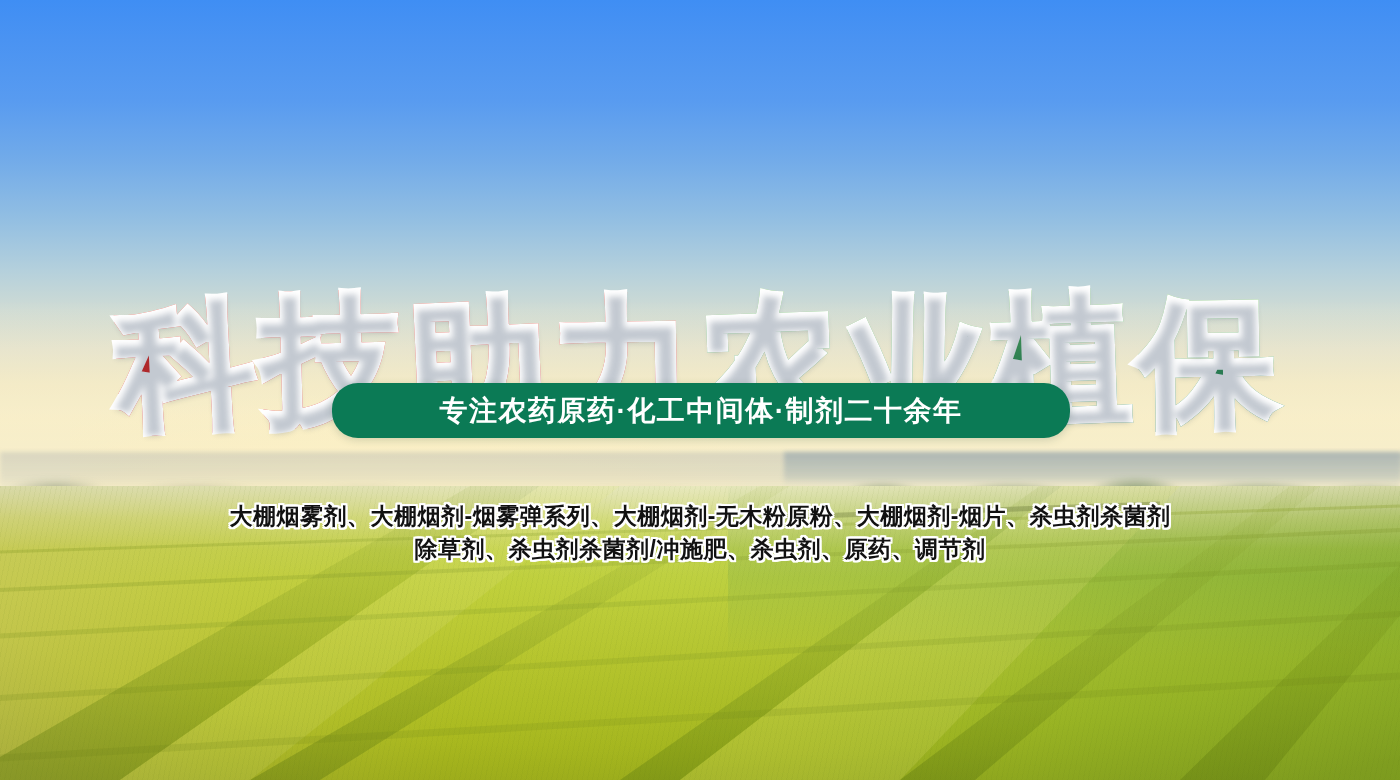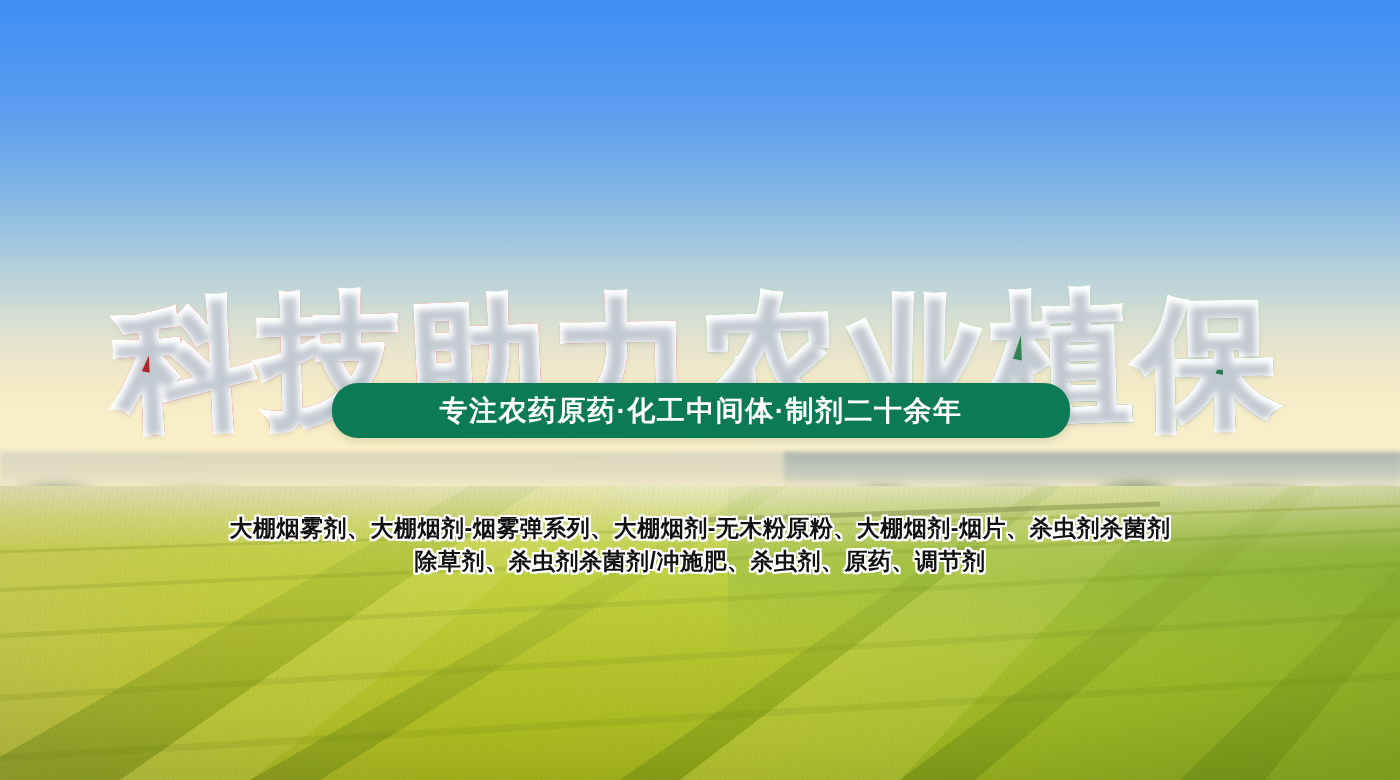--- a/index.html
+++ b/index.html
@@ -180,21 +180,20 @@
     letter-spacing:1.5px;
     white-space:nowrap;
     line-height:1;
     font-family:"Liberation Sans","DejaVu Sans",sans-serif;
   }
 
   
   .products{
     position:absolute; left:0; top:500px; width:100%;
     text-align:center;
-    margin-top:12px;
   }
   .prod-line{
     display:block;
     color:#111111;
     font-size:23px;
     font-weight:bold;
     line-height:33px;
     letter-spacing:.5px;
     white-space:nowrap;
     font-family:"Liberation Sans","DejaVu Sans",sans-serif;

